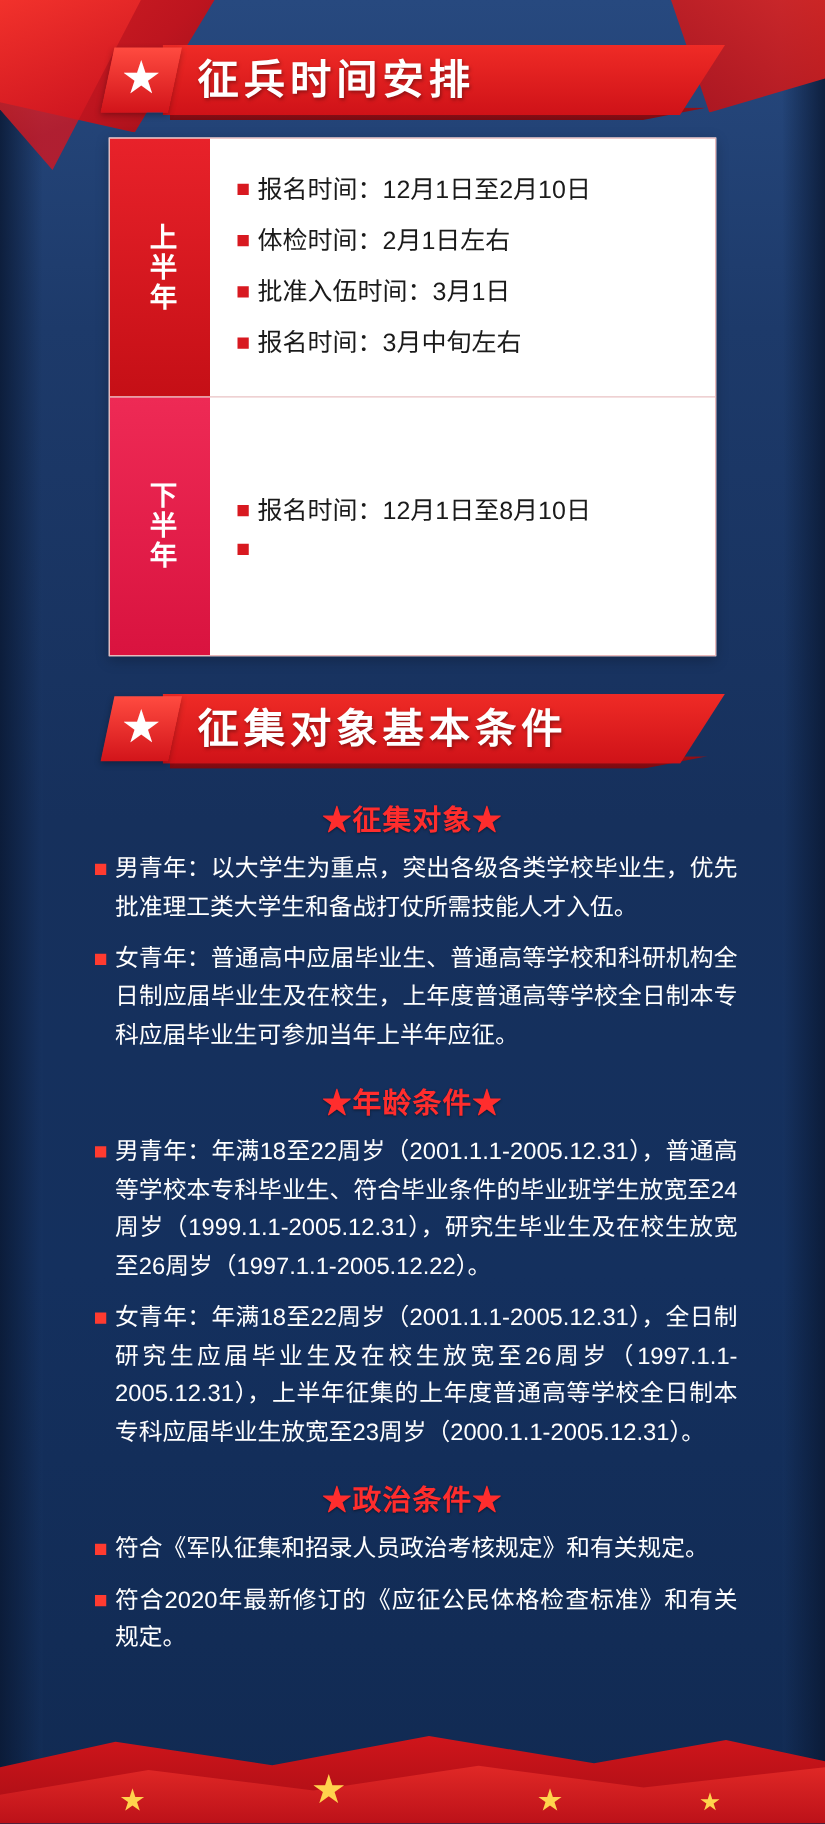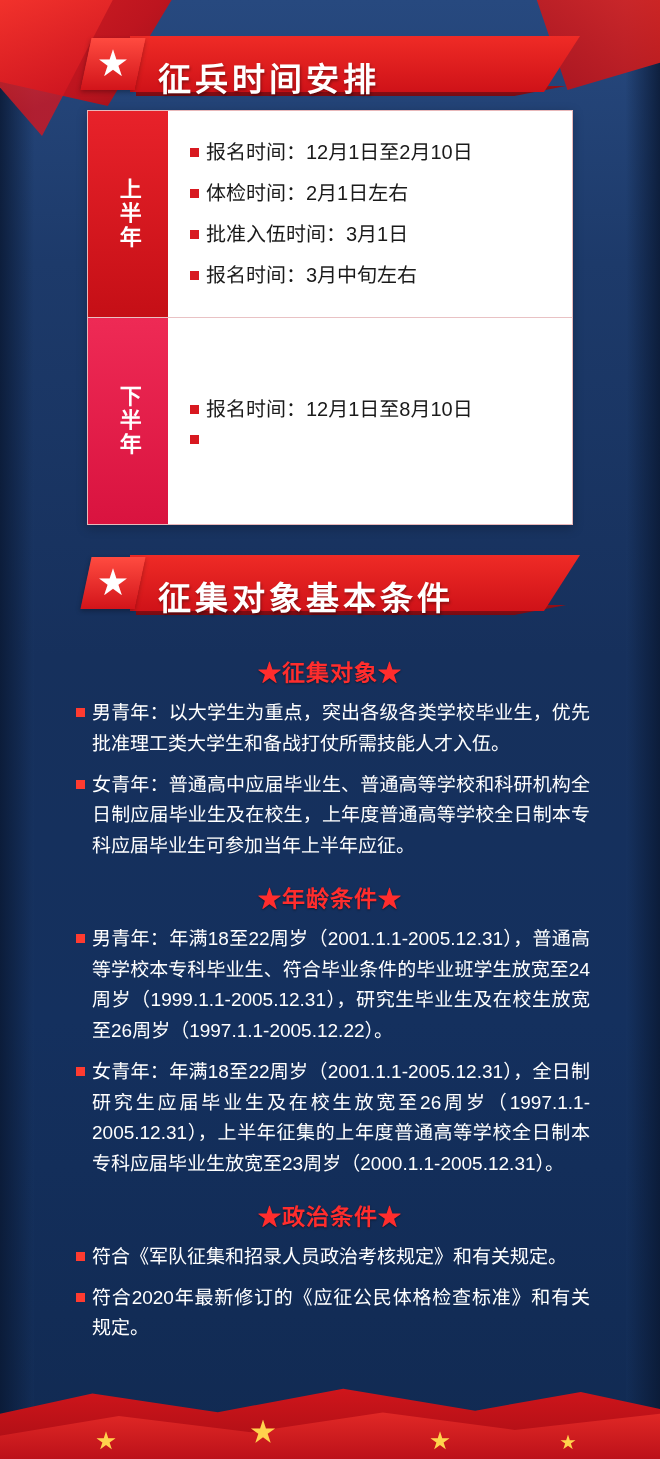--- a/index.html
+++ b/index.html
@@ -128,21 +128,21 @@
     box-shadow: 0 2px 5px rgba(0,0,0,.3);
   }
   .banner .star-badge .star {
     transform: skewX(12deg);
     color: #fff;
     font-size: 30px;
     line-height: 1;
   }
   .banner .banner-title {
     position: absolute;
-    left: 78px; top: 16px;
+    left: 78px; top: 0;
     height: 68px;
     line-height: 56px;
     color: #ffffff;
     font-size: 33px;
     font-weight: bold;
     letter-spacing: 4px;
     text-shadow: 1px 2px 3px rgba(0,0,0,.35);
     white-space: nowrap;
   }
 
@@ -201,21 +201,21 @@
     width: 9px; height: 9px;
     background: #d81920;
     margin-right: 7px;
     flex: 0 0 9px;
     position: relative;
     top: -2px;
   }
 
   
   .conditions {
-    margin: 43px auto 0;
+    margin: 26px auto 0;
     width: 520px;
     color: #ffffff;
   }
   .sub-title {
     text-align: center;
     color: #ff2d2d;
     font-size: 23px;
     font-weight: bold;
     letter-spacing: 1px;
     margin: 18px 0 8px;

